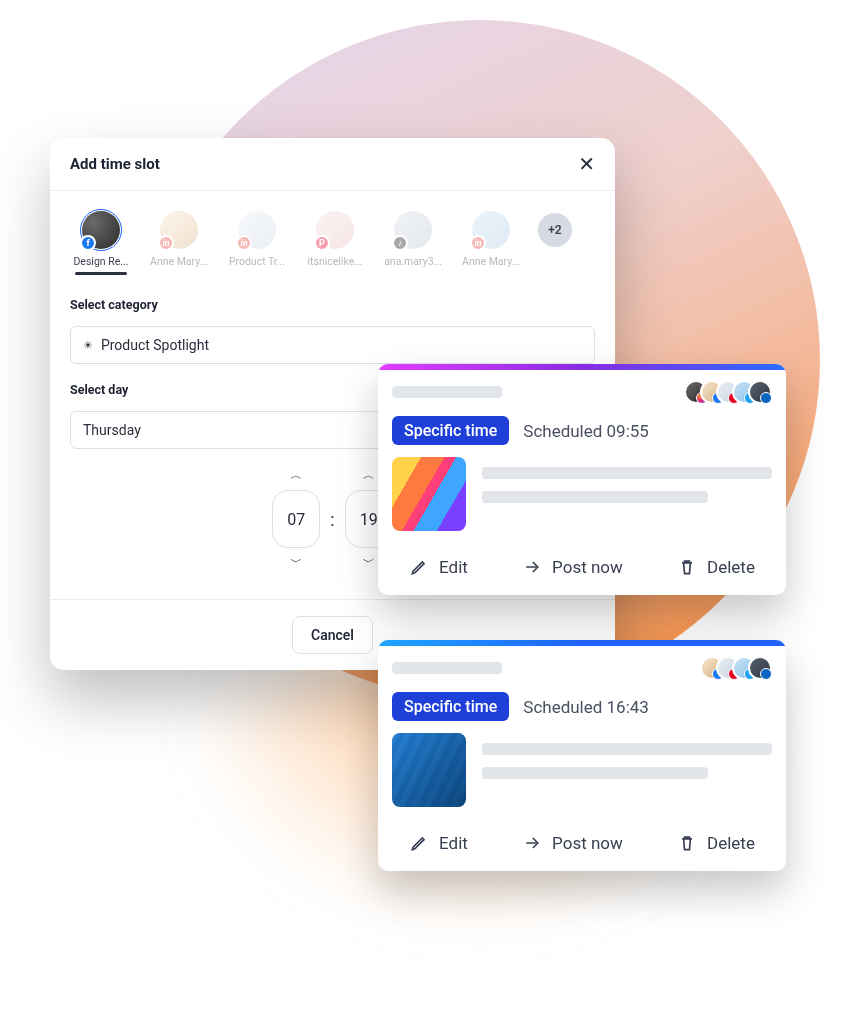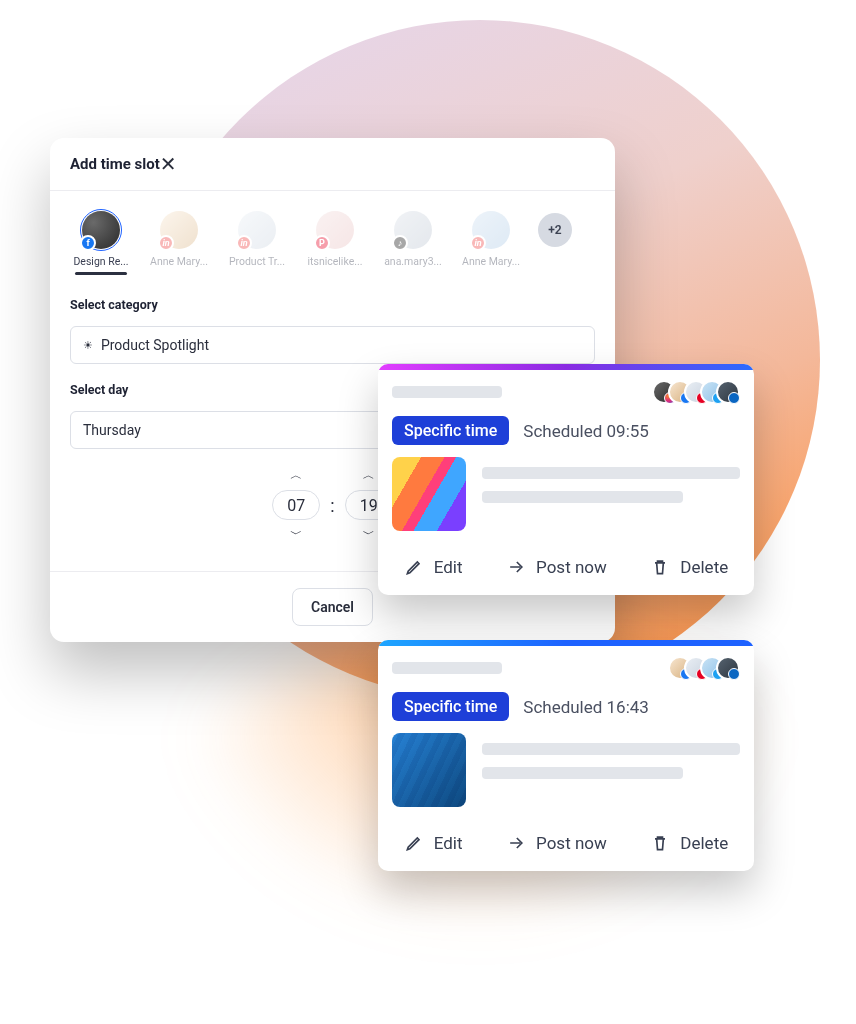--- a/index.html
+++ b/index.html
@@ -26,21 +26,21 @@
   .modal {
     position: absolute;
     top: 138px; left: 50px;
     width: 565px;
     background: #fff;
     border-radius: 14px;
     box-shadow: 0 30px 60px rgba(0,0,0,.25);
     overflow: hidden;
   }
   .modal-header {
-    display: flex; justify-content: flex-start; align-items: center;
+    display: flex; justify-content: space-between; align-items: center;
     padding: 16px 20px;
     border-bottom: 1px solid #ececf0;
   }
   .modal-header h2 { font-size: 15px; font-weight: 700; color: #1e2233; }
   .close-x { font-size: 20px; cursor: pointer; line-height: 1; color: #2a2e3c; }
 
   .modal-body { padding: 20px 20px 10px; }
   .section-label { font-size: 12.5px; font-weight: 700; color: #1e2233; margin-bottom: 14px; }
   .profiles-row { display: flex; gap: 16px; margin-bottom: 22px; }
   .profile { display: flex; flex-direction: column; align-items: center; width: 62px; cursor: pointer; }
@@ -87,39 +87,39 @@
     width: 100%; border: 1px solid #dcdfe6; border-radius: 6px;
     padding: 10px 12px; font-size: 14px; color: #2a2e3c;
     display: flex; align-items: center; gap: 8px; cursor:pointer;
   }
   .select-box .dot { font-size: 11px; }
 
   .time-picker { display:flex; justify-content:center; align-items:center; gap:10px; margin-top:6px;}
   .time-col { display:flex; flex-direction:column; align-items:center; gap:6px; }
   .time-col .chev { font-size:12px; color:#2a2e3c; cursor:pointer; }
   .time-col .num {
-    width:48px; height:30px; border:1px solid #dcdfe6; border-radius:16px;
+    width:48px; height:58px; border:1px solid #dcdfe6; border-radius:16px;
     display:flex; align-items:center; justify-content:center;
     font-size:16px; color:#2a2e3c;
   }
   .time-sep { font-size:18px; color:#2a2e3c; }
 
   .modal-footer {
     padding: 16px 20px; border-top: 1px solid #ececf0;
     display:flex; justify-content:center;
   }
   .btn-cancel {
     border:1px solid #dcdfe6; background:#fff; border-radius:8px;
     padding:10px 18px; font-size:14px; font-weight:600; color:#2a2e3c; cursor:pointer;
   }
 
   
   .card {
     position: absolute;
-    width: 376px;
+    width: 408px;
     background: #fff;
     border-radius: 10px;
     box-shadow: 0 20px 40px rgba(0,0,0,.22);
     overflow: hidden;
   }
   .card .top-bar { height: 6px; width:100%; }
   .tbA { background: linear-gradient(90deg,#e23dff,#8a2be2,#2a6cff); }
   .tbB { background: linear-gradient(90deg,#1ea6ff,#1e62ff,#1e62ff); }
 
   .card-head {

